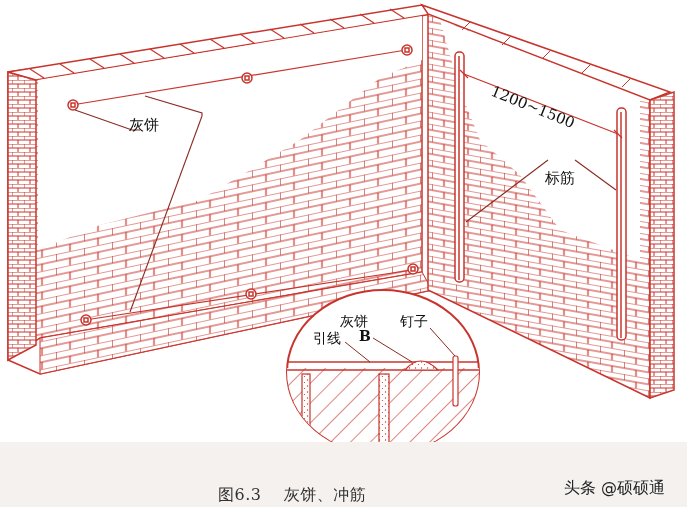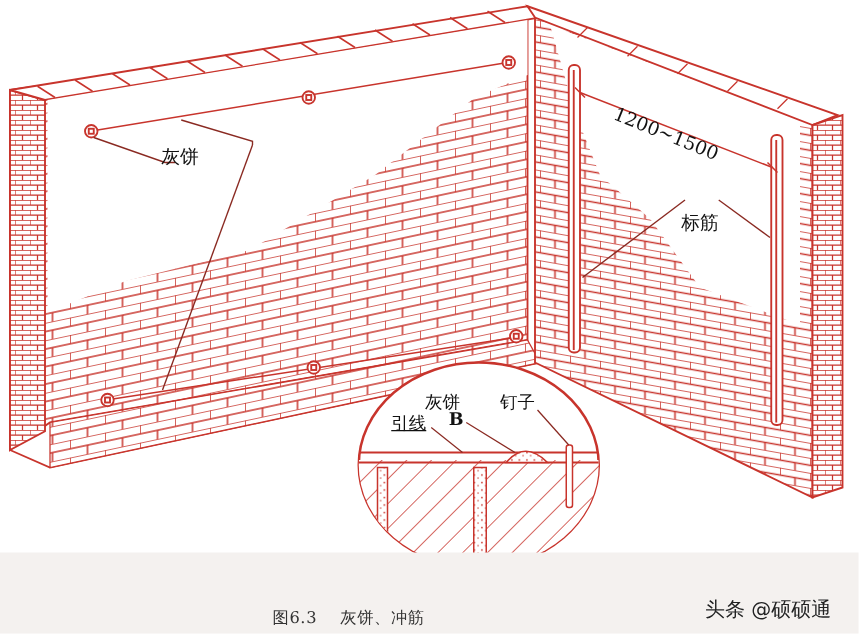--- a/index.html
+++ b/index.html
@@ -8,21 +8,21 @@
     background: #ffffff;
     font-family: "DejaVu Sans", sans-serif;
   }
   #stage { position: absolute; left: 0; top: 0; width: 687px; height: 380px; }
   .caption-band {
     position: absolute; left: 0; top: 442px; width: 687px; height: 65px;
     background: #f4f1ef;
   }
   .caption {
     position: absolute; left: 218px; top: 485px;
-    font-family: "DejaVu Serif", serif; font-size: 13px; color: #333;
+    font-family: "DejaVu Serif", serif; font-size: 16px; color: #333;
     letter-spacing: 0.5px; white-space: pre;
   }
   .watermark {
     position: absolute; left: 564px; top: 478px;
     font-family: "DejaVu Sans", sans-serif; font-size: 16px; color: #222;
     text-shadow: 0 0 1px #fff;
   }
   .lbl {
     position: absolute; font-family: "DejaVu Sans", sans-serif;
     color: #111; font-size: 15px; background: transparent; white-space: nowrap;
@@ -165,18 +165,18 @@
     </g>
   </svg>
 
   <div class="caption-band"></div>
 
   <span class="lbl" style="left:129px; top:116px;">灰饼</span>
   <span class="lbl" style="left:545px; top:140px;margin-top:29px;">标筋</span>
   <span class="lbl serif" style="left:495px; top:82px; font-size:15px; transform:rotate(22deg); transform-origin:left top;">1200~1500</span>
   <span class="lbl" style="left:340px; top:313px; font-size:14px;">灰饼</span>
   <span class="lbl" style="left:400px; top:313px; font-size:14px;">钉子</span>
-  <span class="lbl" style="left:313px; top:330px; font-size:14px;text-decoration:underline;">引线</span>
+  <span class="lbl" style="left:313px; top:330px; font-size:14px;">引线</span>
   <span class="lbl serif" style="left:359px; top:328px; font-size:14px; font-weight:bold;">B</span>
 
   <span class="caption">图6.3    灰饼、冲筋</span>
   <span class="watermark">头条 @硕硕通</span>
 </div>
 
 </body></html>

